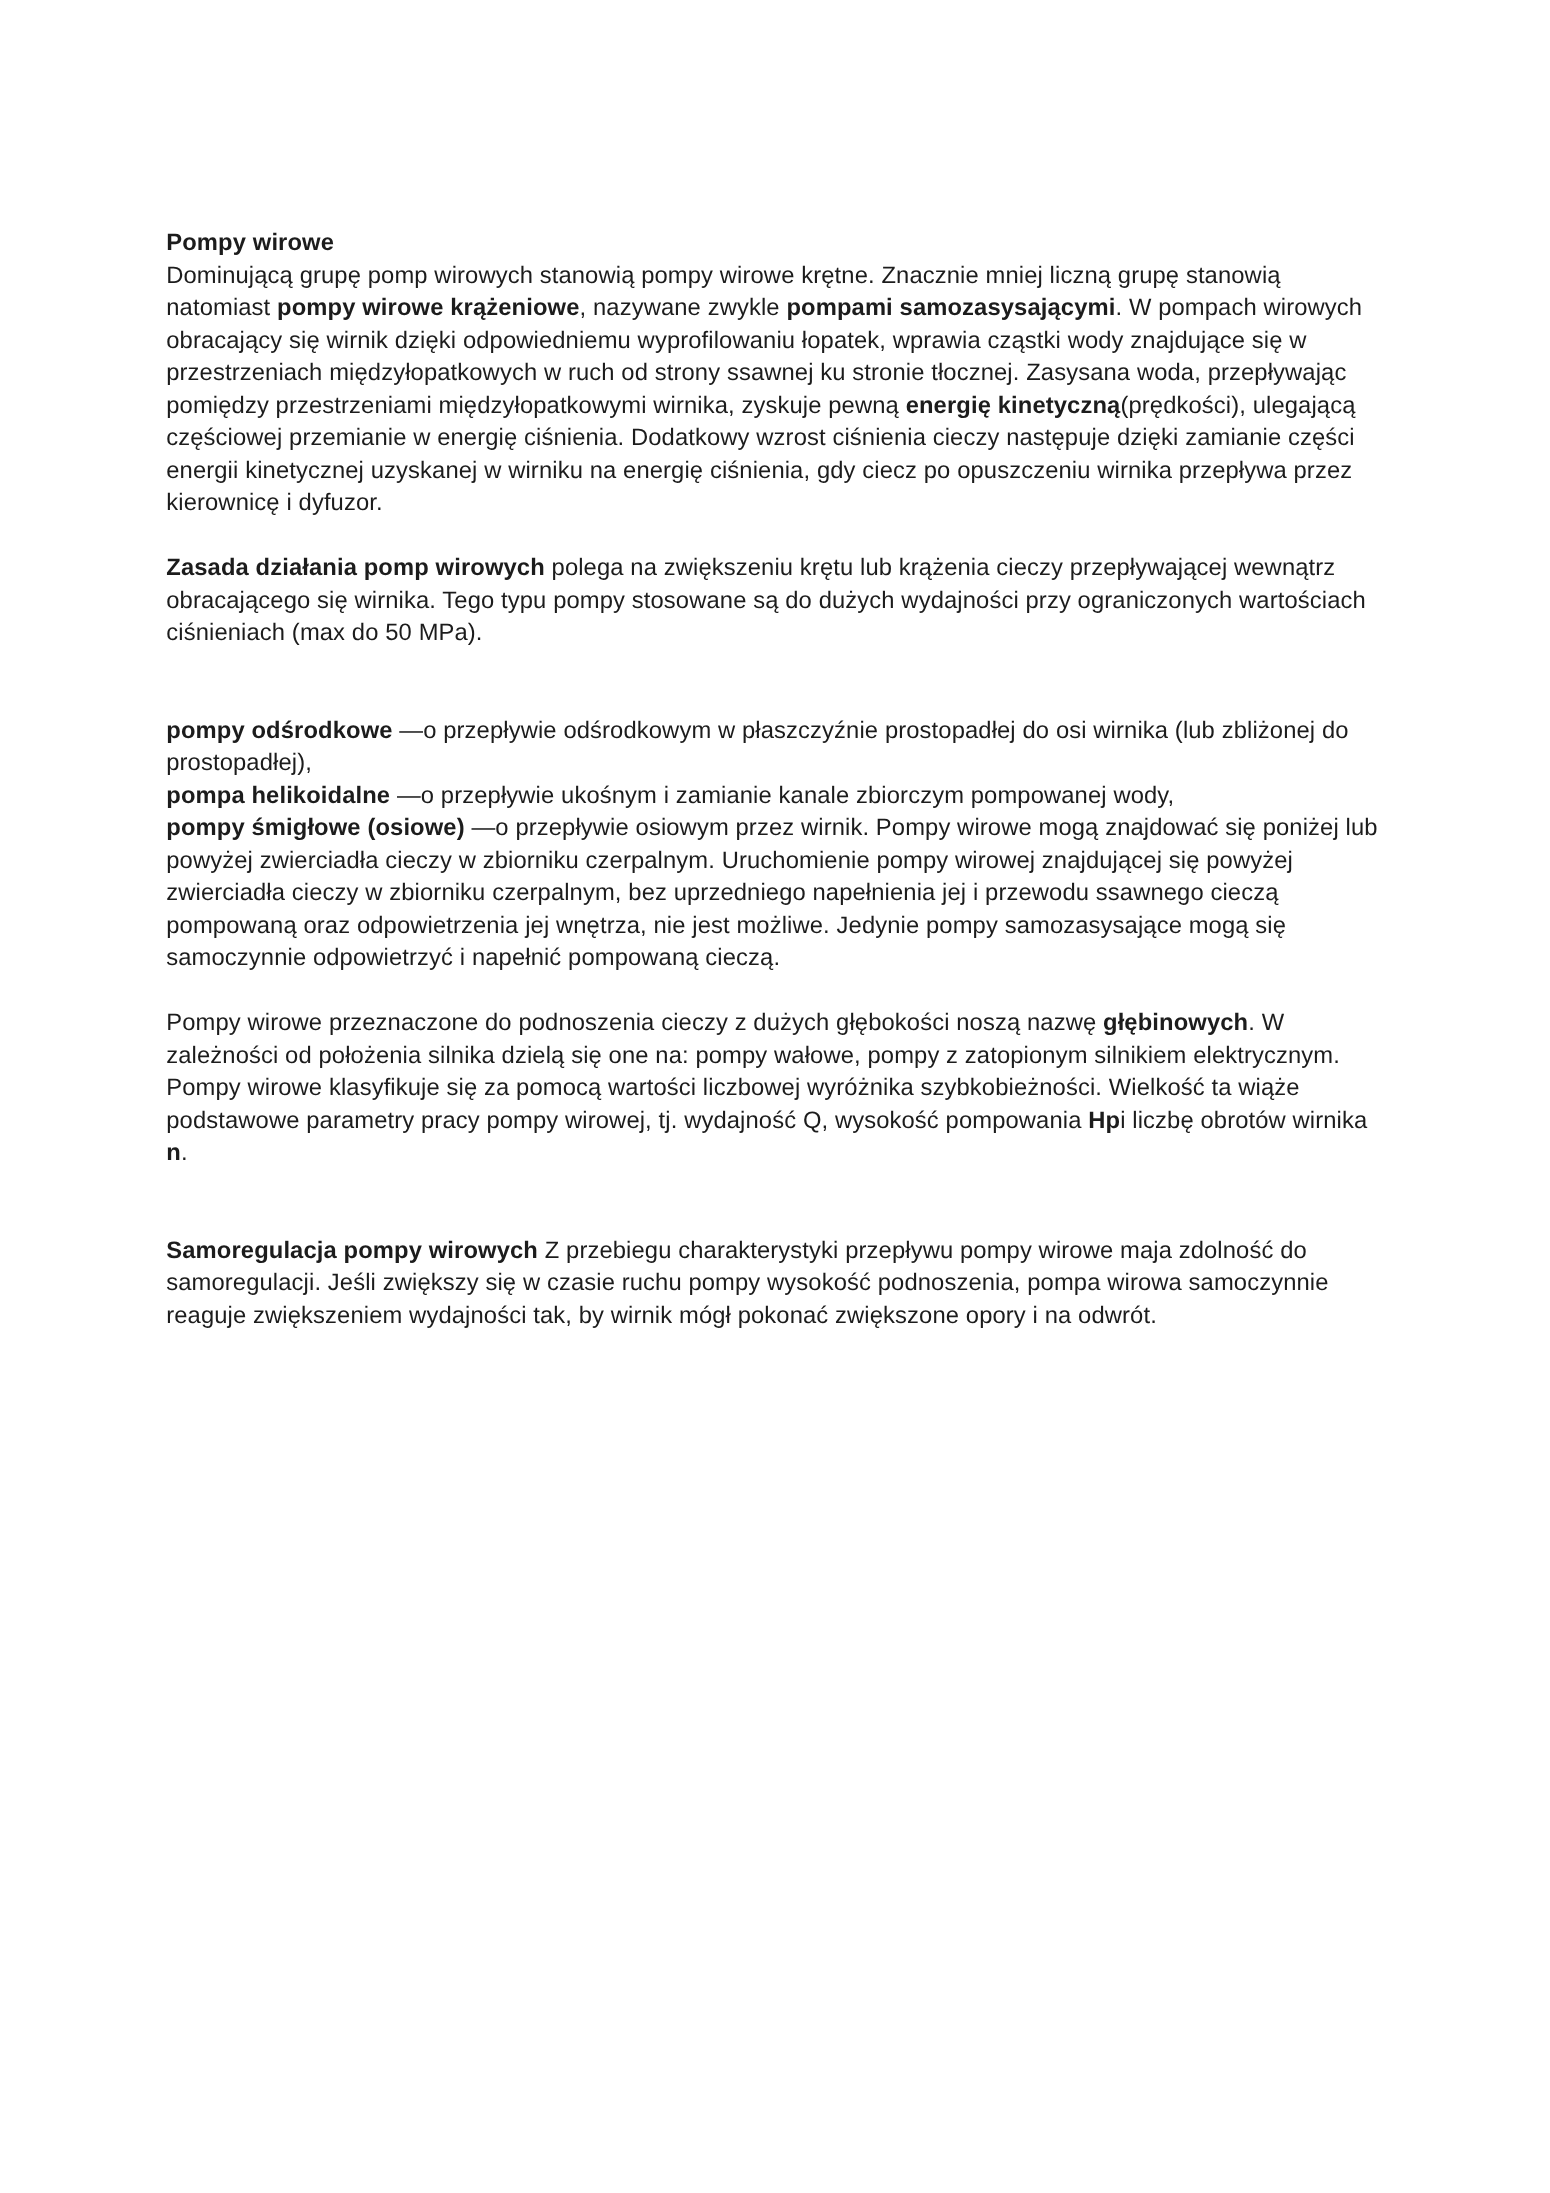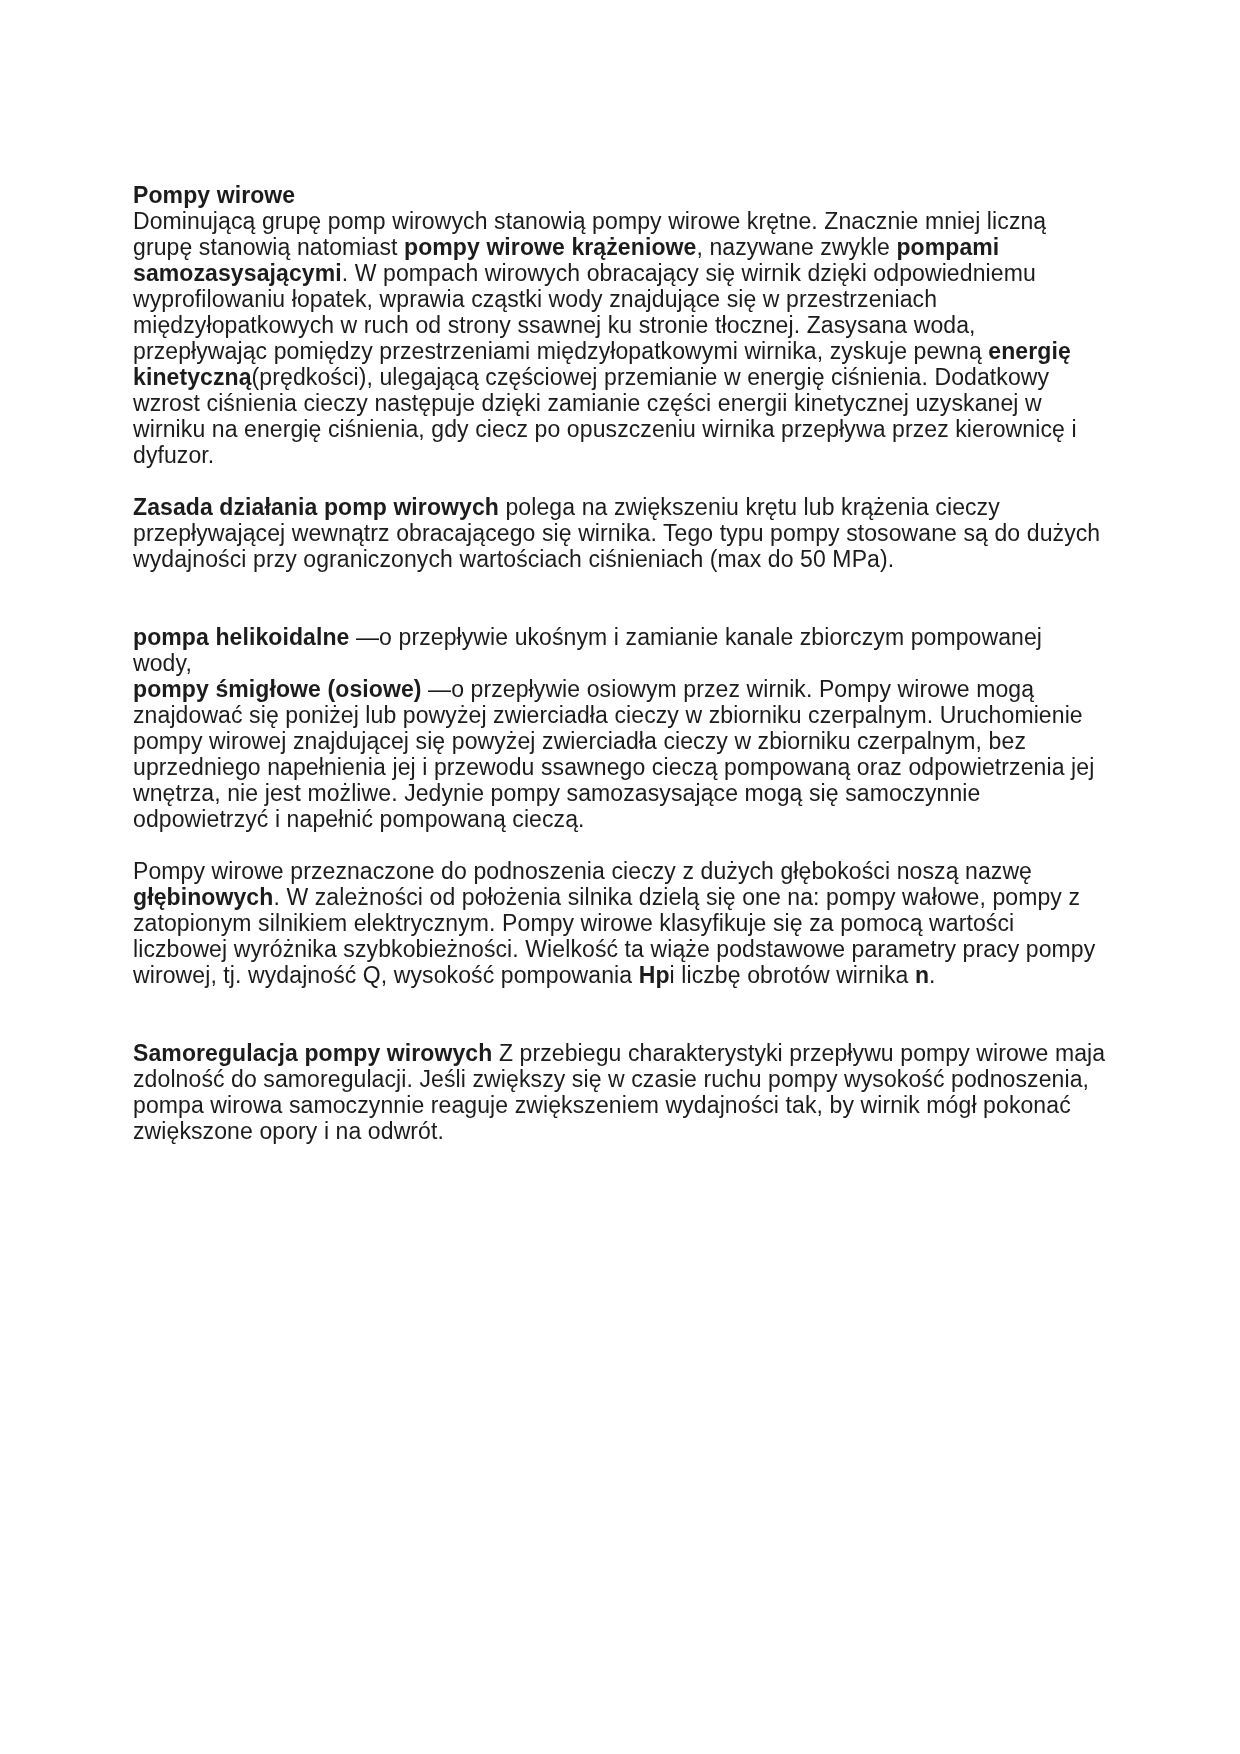--- a/index.html
+++ b/index.html
@@ -18,41 +18,42 @@
     width: 1240px;
     min-height: 1754px;
     background: #ffffff;
     padding: 182px 133px 60px 133px;
   }
   .content {
     width: 100%;
   }
   .para {
     margin: 0;
-    font-size: 23px;
+    font-size: 19px;
     line-height: 26px;
     letter-spacing: 0.1px;
   }
   .para.blank {
     min-height: 26px;
   }
   .run.b { font-weight: bold; }
   .run.i { }
 </style>
 </head>
 <body>
 
 <div class="page">
   <div class="content">
       <p class="para"><span class="run b">Pompy wirowe</span></p>
       <p class="para"><span class="run">Dominującą grupę pomp wirowych stanowią pompy wirowe krętne. Znacznie mniej liczną grupę stanowią natomiast </span><span class="run b">pompy wirowe krążeniowe</span><span class="run">, nazywane zwykle </span><span class="run b">pompami samozasysającymi</span><span class="run">. W pompach wirowych obracający się wirnik dzięki odpowiedniemu wyprofilowaniu łopatek, wprawia cząstki wody znajdujące się w przestrzeniach międzyłopatkowych w ruch od strony ssawnej ku stronie tłocznej. Zasysana woda, przepływając pomiędzy przestrzeniami międzyłopatkowymi wirnika, zyskuje pewną </span><span class="run b">energię kinetyczną</span><span class="run">(prędkości), ulegającą częściowej przemianie w energię ciśnienia. Dodatkowy wzrost ciśnienia cieczy następuje dzięki zamianie części energii kinetycznej uzyskanej w wirniku na energię ciśnienia, gdy ciecz po opuszczeniu wirnika przepływa przez kierownicę i dyfuzor.</span></p>
       <p class="para blank">&nbsp;</p>
       <p class="para"><span class="run b">Zasada działania pomp wirowych</span><span class="run"> polega na zwiększeniu krętu lub krążenia cieczy przepływającej wewnątrz obracającego się wirnika. Tego typu pompy stosowane są do dużych wydajności przy ograniczonych wartościach ciśnieniach (max do 50 MPa).</span></p>
       <p class="para blank">&nbsp;</p>
       <p class="para blank">&nbsp;</p>
+      <p class="para"><span class="run b">pompy odśrodkowe</span><span class="run"> —o przepływie odśrodkowym w płaszczyźnie prostopadłej do osi wirnika (lub zbliżonej do prostopadłej),</span></p>
       <p class="para"><span class="run b">pompa helikoidalne</span><span class="run"> —o przepływie ukośnym i zamianie kanale zbiorczym pompowanej wody,</span></p>
       <p class="para"><span class="run b">pompy śmigłowe (osiowe)</span><span class="run"> —o przepływie osiowym przez wirnik. Pompy wirowe mogą znajdować się poniżej lub powyżej zwierciadła cieczy w zbiorniku czerpalnym. Uruchomienie pompy wirowej znajdującej się powyżej zwierciadła cieczy w zbiorniku czerpalnym, bez uprzedniego napełnienia jej i przewodu ssawnego cieczą pompowaną oraz odpowietrzenia jej wnętrza, nie jest możliwe. Jedynie pompy samozasysające mogą się samoczynnie odpowietrzyć i napełnić pompowaną cieczą.</span></p>
       <p class="para blank">&nbsp;</p>
       <p class="para"><span class="run">Pompy wirowe przeznaczone do podnoszenia cieczy z dużych głębokości noszą nazwę </span><span class="run b">głębinowych</span><span class="run">. W zależności od położenia silnika dzielą się one na: pompy wałowe, pompy z zatopionym silnikiem elektrycznym. Pompy wirowe klasyfikuje się za pomocą wartości liczbowej wyróżnika szybkobieżności. Wielkość ta wiąże podstawowe parametry pracy pompy wirowej, tj. wydajność Q, wysokość pompowania </span><span class="run b i">Hp</span><span class="run">i liczbę obrotów wirnika </span><span class="run b i">n</span><span class="run">.</span></p>
       <p class="para blank">&nbsp;</p>
       <p class="para blank">&nbsp;</p>
       <p class="para"><span class="run b">Samoregulacja pompy wirowych</span><span class="run"> Z przebiegu charakterystyki przepływu pompy wirowe maja zdolność do samoregulacji. Jeśli zwiększy się w czasie ruchu pompy wysokość podnoszenia, pompa wirowa samoczynnie reaguje zwiększeniem wydajności tak, by wirnik mógł pokonać zwiększone opory i na odwrót.</span></p>
     </div>
 </div>
 

